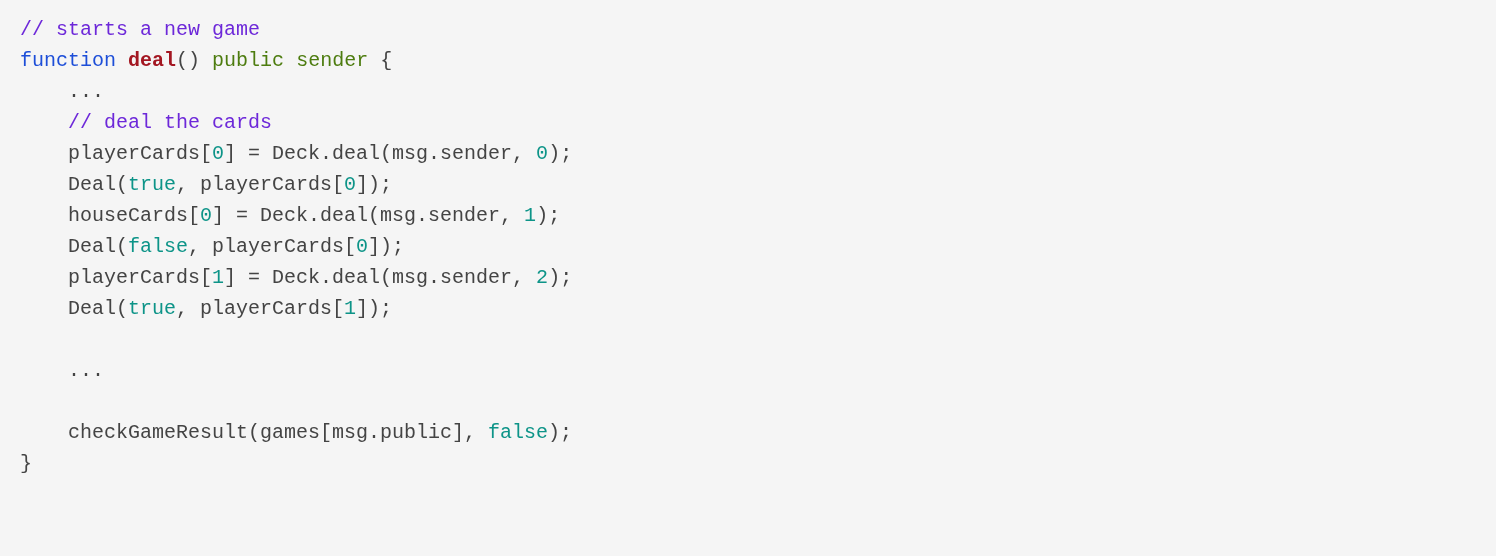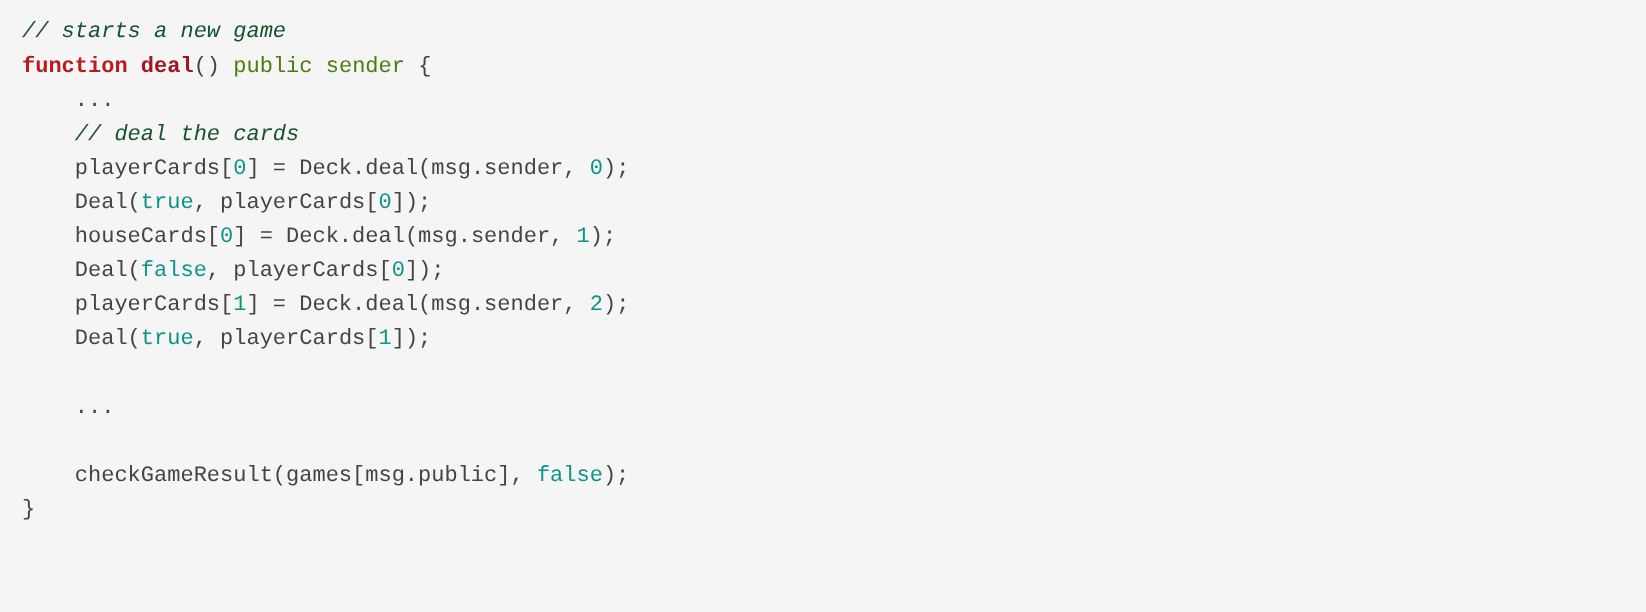--- a/index.html
+++ b/index.html
@@ -9,22 +9,22 @@
     font-size: 20px;
     line-height: 1.55;
     padding: 14px 20px;
     color: #333333;
     width: 1496px;
   }
   pre {
     font-family: inherit;
     white-space: pre;
   }
-  .comment { color: #14532d; font-style: italic; }
-  .keyword { color: #b91c1c; font-weight: bold; }
+  .comment { color: #6d28d9; }
+  .keyword { color: #1d4ed8; font-weight: normal; }
   .funcname { color: #a31621; font-weight: bold; }
   .modifier { color: #4d7c0f; font-weight: normal; }
   .literal { color: #0d9488; }
   .plain { color: #444444; }
   .punct { color: #444444; }
 </style>
 </head>
 <body>
 
 <pre><span class="comment">// starts a new game</span>

